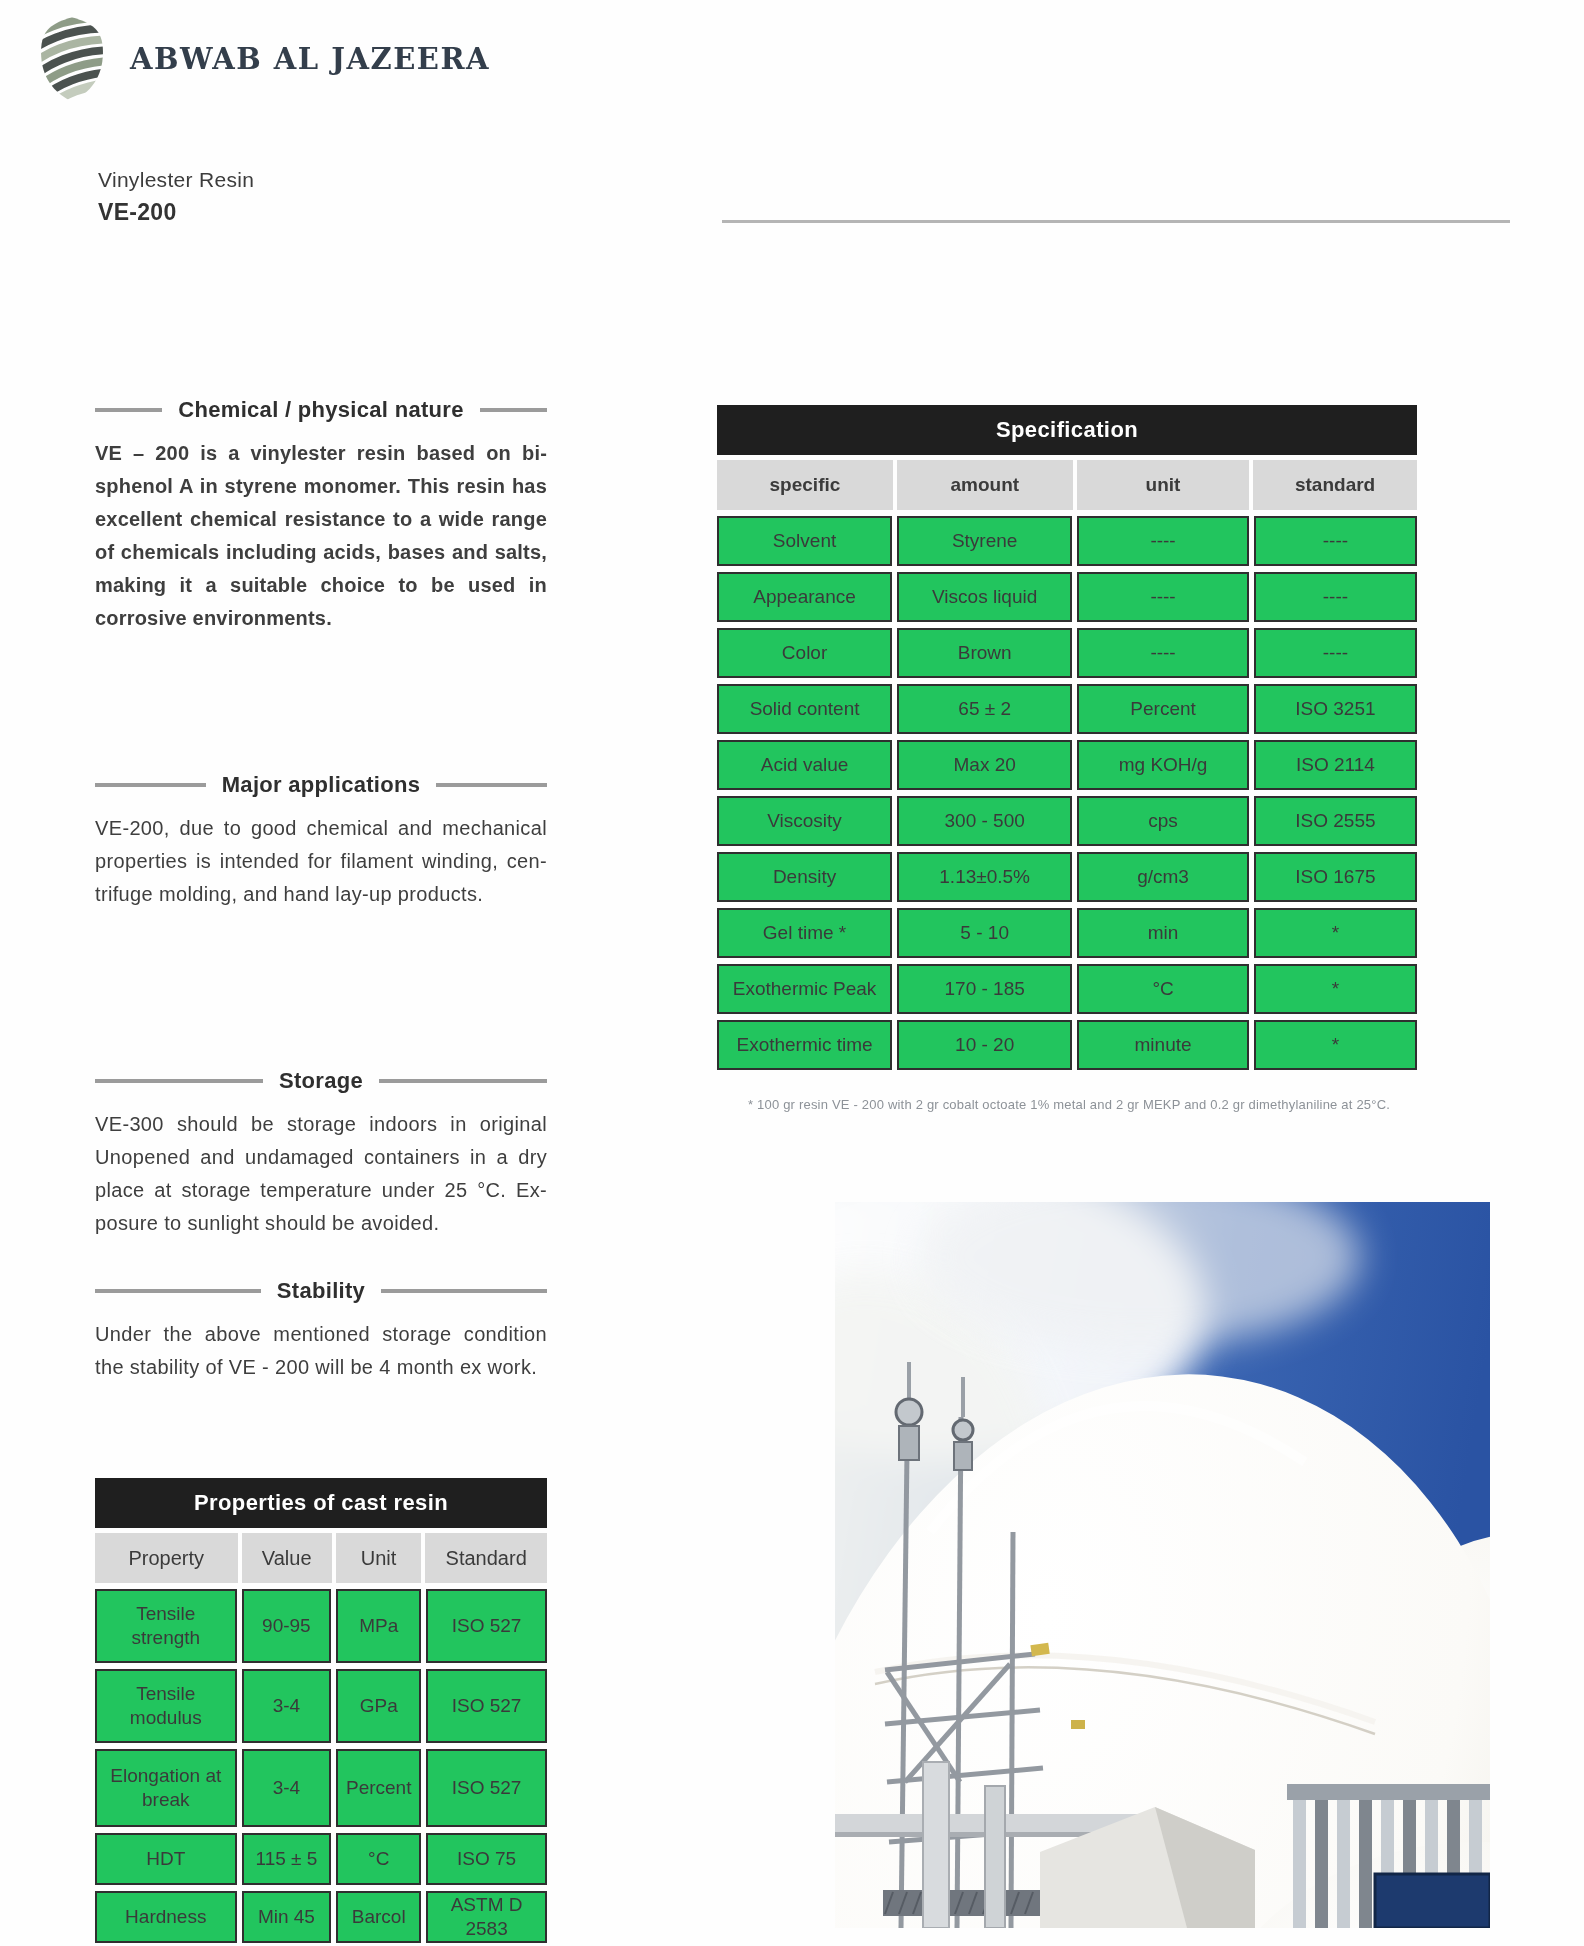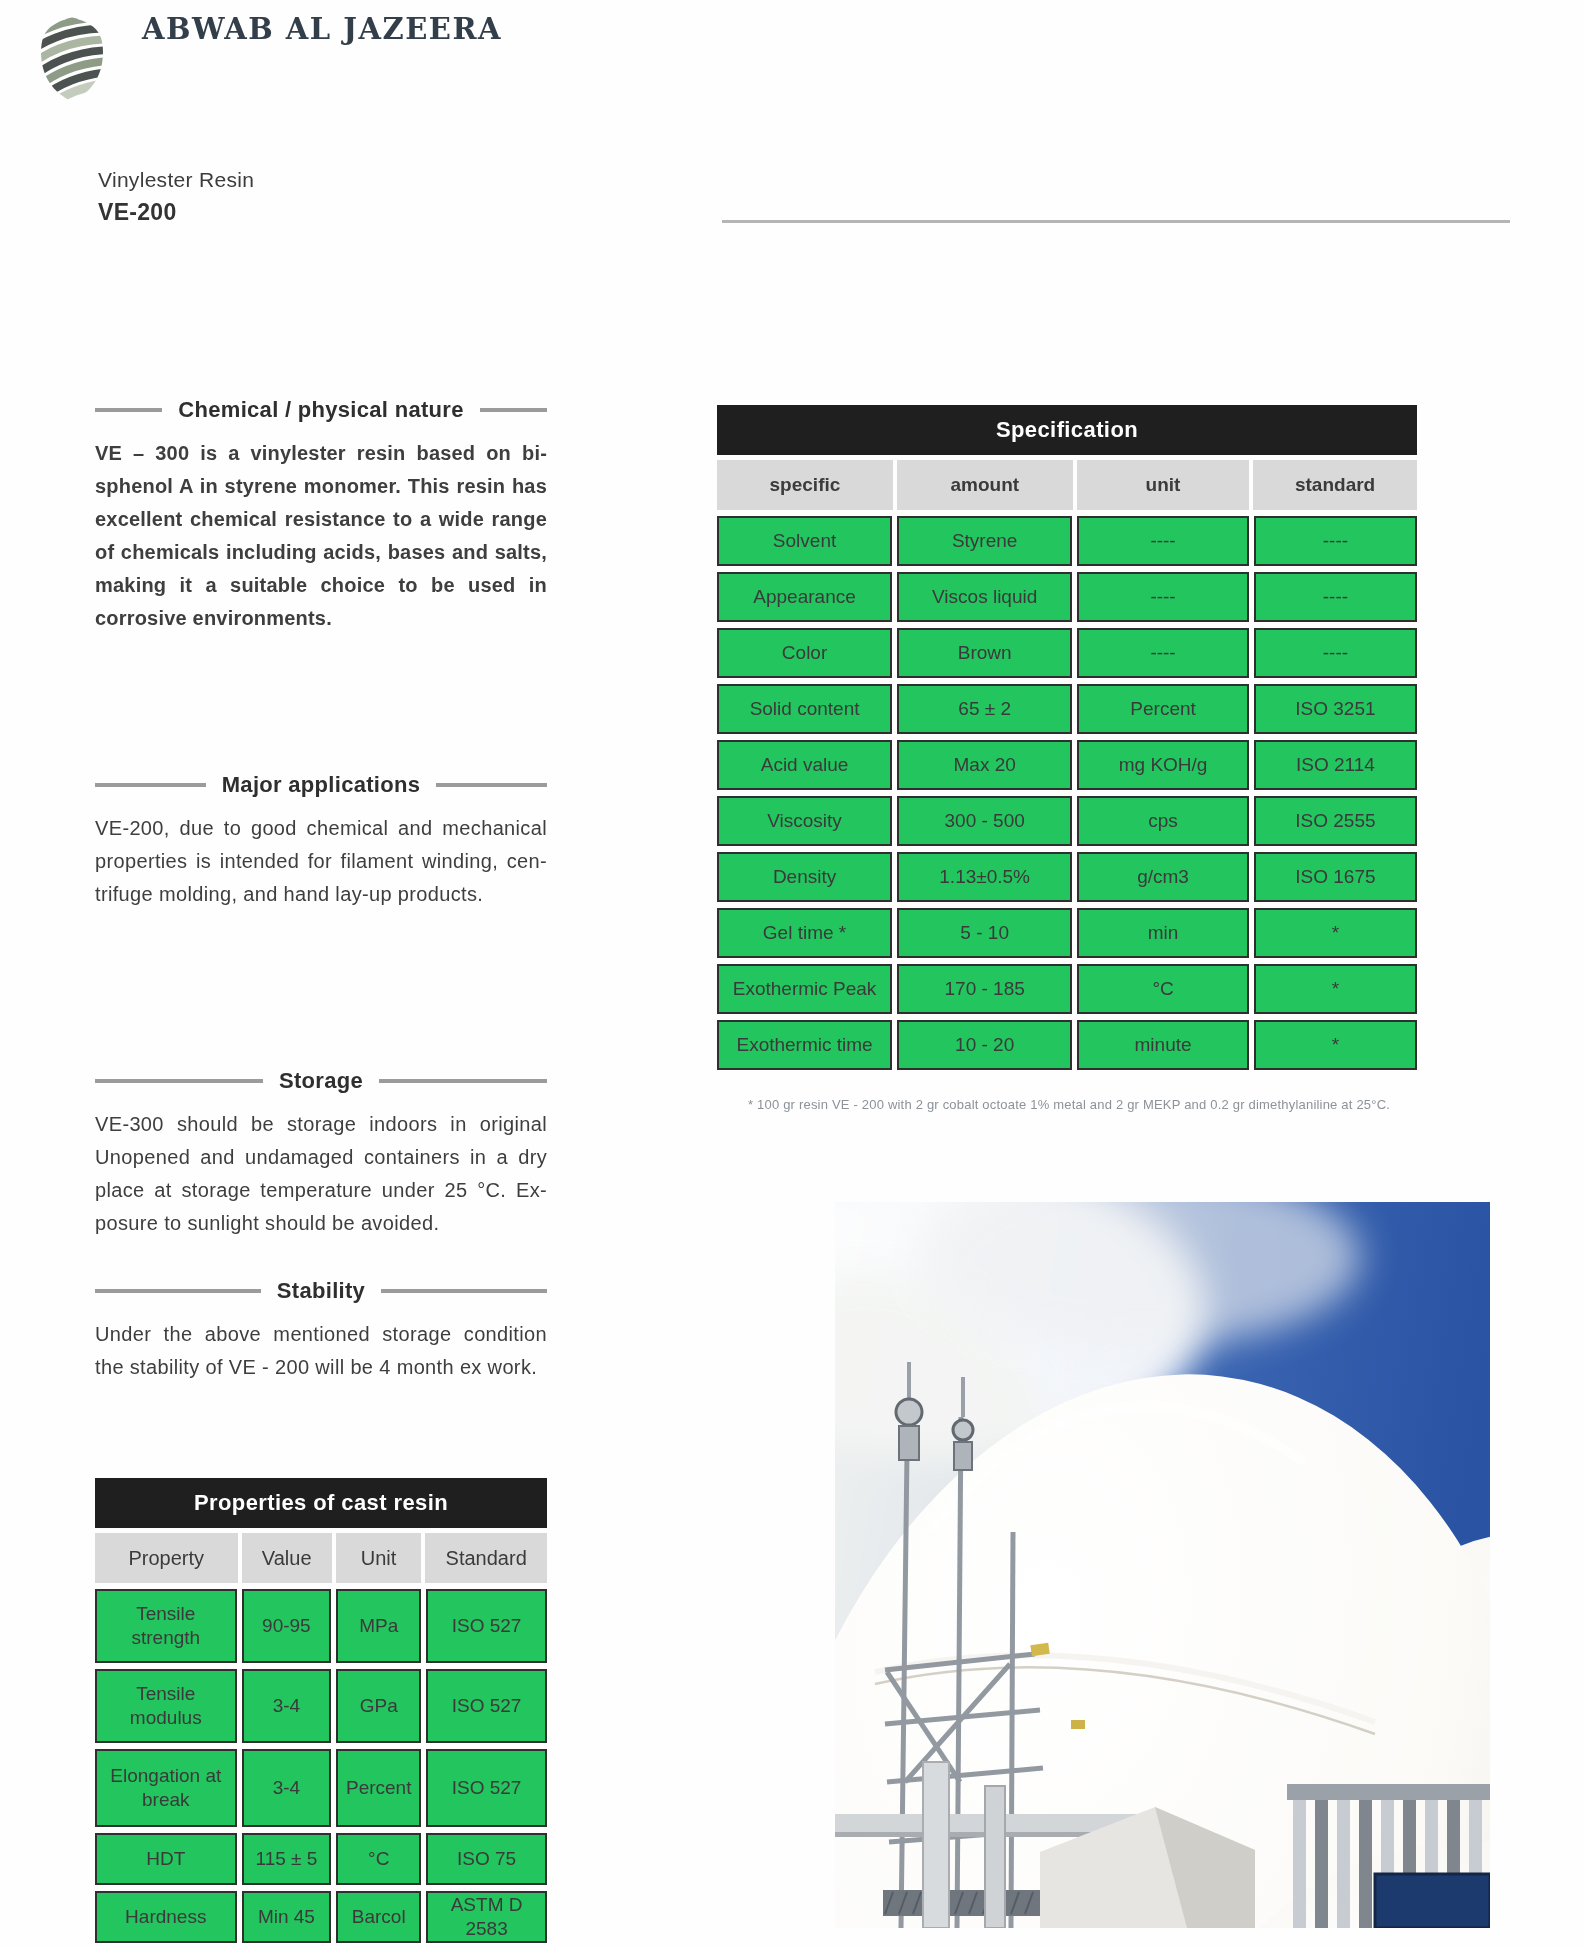--- a/index.html
+++ b/index.html
@@ -1,20 +1,20 @@
 <!DOCTYPE html>
 <html><head>
 <meta charset="utf-8">
 <style>
   html,body{margin:0;padding:0;background:#e9e9e9;}
   .page{position:relative;width:1584px;height:1946px;margin:0 auto;background:#fefefe;
         font-family:"Liberation Sans",sans-serif;color:#3e3e3e;overflow:hidden;}
 
   
-  .brand{position:absolute;left:28px;top:12px;display:flex;gap:26px;}
+  .brand{position:absolute;left:28px;top:12px;display:flex;align-items:center;gap:14px;}
   .logo{width:88px;height:94px;}
   .brand-name{font-family:"DejaVu Serif",serif;font-weight:700;font-size:29px;
               letter-spacing:1.5px;color:#333e4b;}
 
   .top-rule{position:absolute;left:722px;top:220px;width:788px;height:3px;background:#b5b5b5;}
 
   
   .product-title{position:absolute;left:98px;top:168px;}
   .pt1{font-size:21px;color:#3c3c3c;letter-spacing:.3px;}
   .pt2{font-size:23px;font-weight:700;margin-top:7px;letter-spacing:.3px;color:#333;}
@@ -88,21 +88,21 @@
     <div class="pt1">Vinylester Resin</div>
     <div class="pt2">VE-200</div>
   </div>
 
   <section class="sec chem" id="sec-chemical">
     <div class="sec-head">
       <span class="hline"></span>
       <h2>Chemical / physical nature</h2>
       <span class="hline"></span>
     </div>
-    <p>VE – 300 is a vinylester resin based on bi-sphenol A in styrene monomer. This resin has excellent chemical resistance to a wide range of chemicals including acids, bases and salts, making it a suitable choice to be used in corrosive environments.</p>
+    <p>VE – 200 is a vinylester resin based on bi-sphenol A in styrene monomer. This resin has excellent chemical resistance to a wide range of chemicals including acids, bases and salts, making it a suitable choice to be used in corrosive environments.</p>
   </section>
 
   <section class="sec" id="sec-applications">
     <div class="sec-head">
       <span class="hline"></span>
       <h2>Major applications</h2>
       <span class="hline"></span>
     </div>
     <p>VE-200, due to good chemical and mechanical properties is intended for filament winding, cen-trifuge molding, and hand lay-up products.</p>
   </section>

